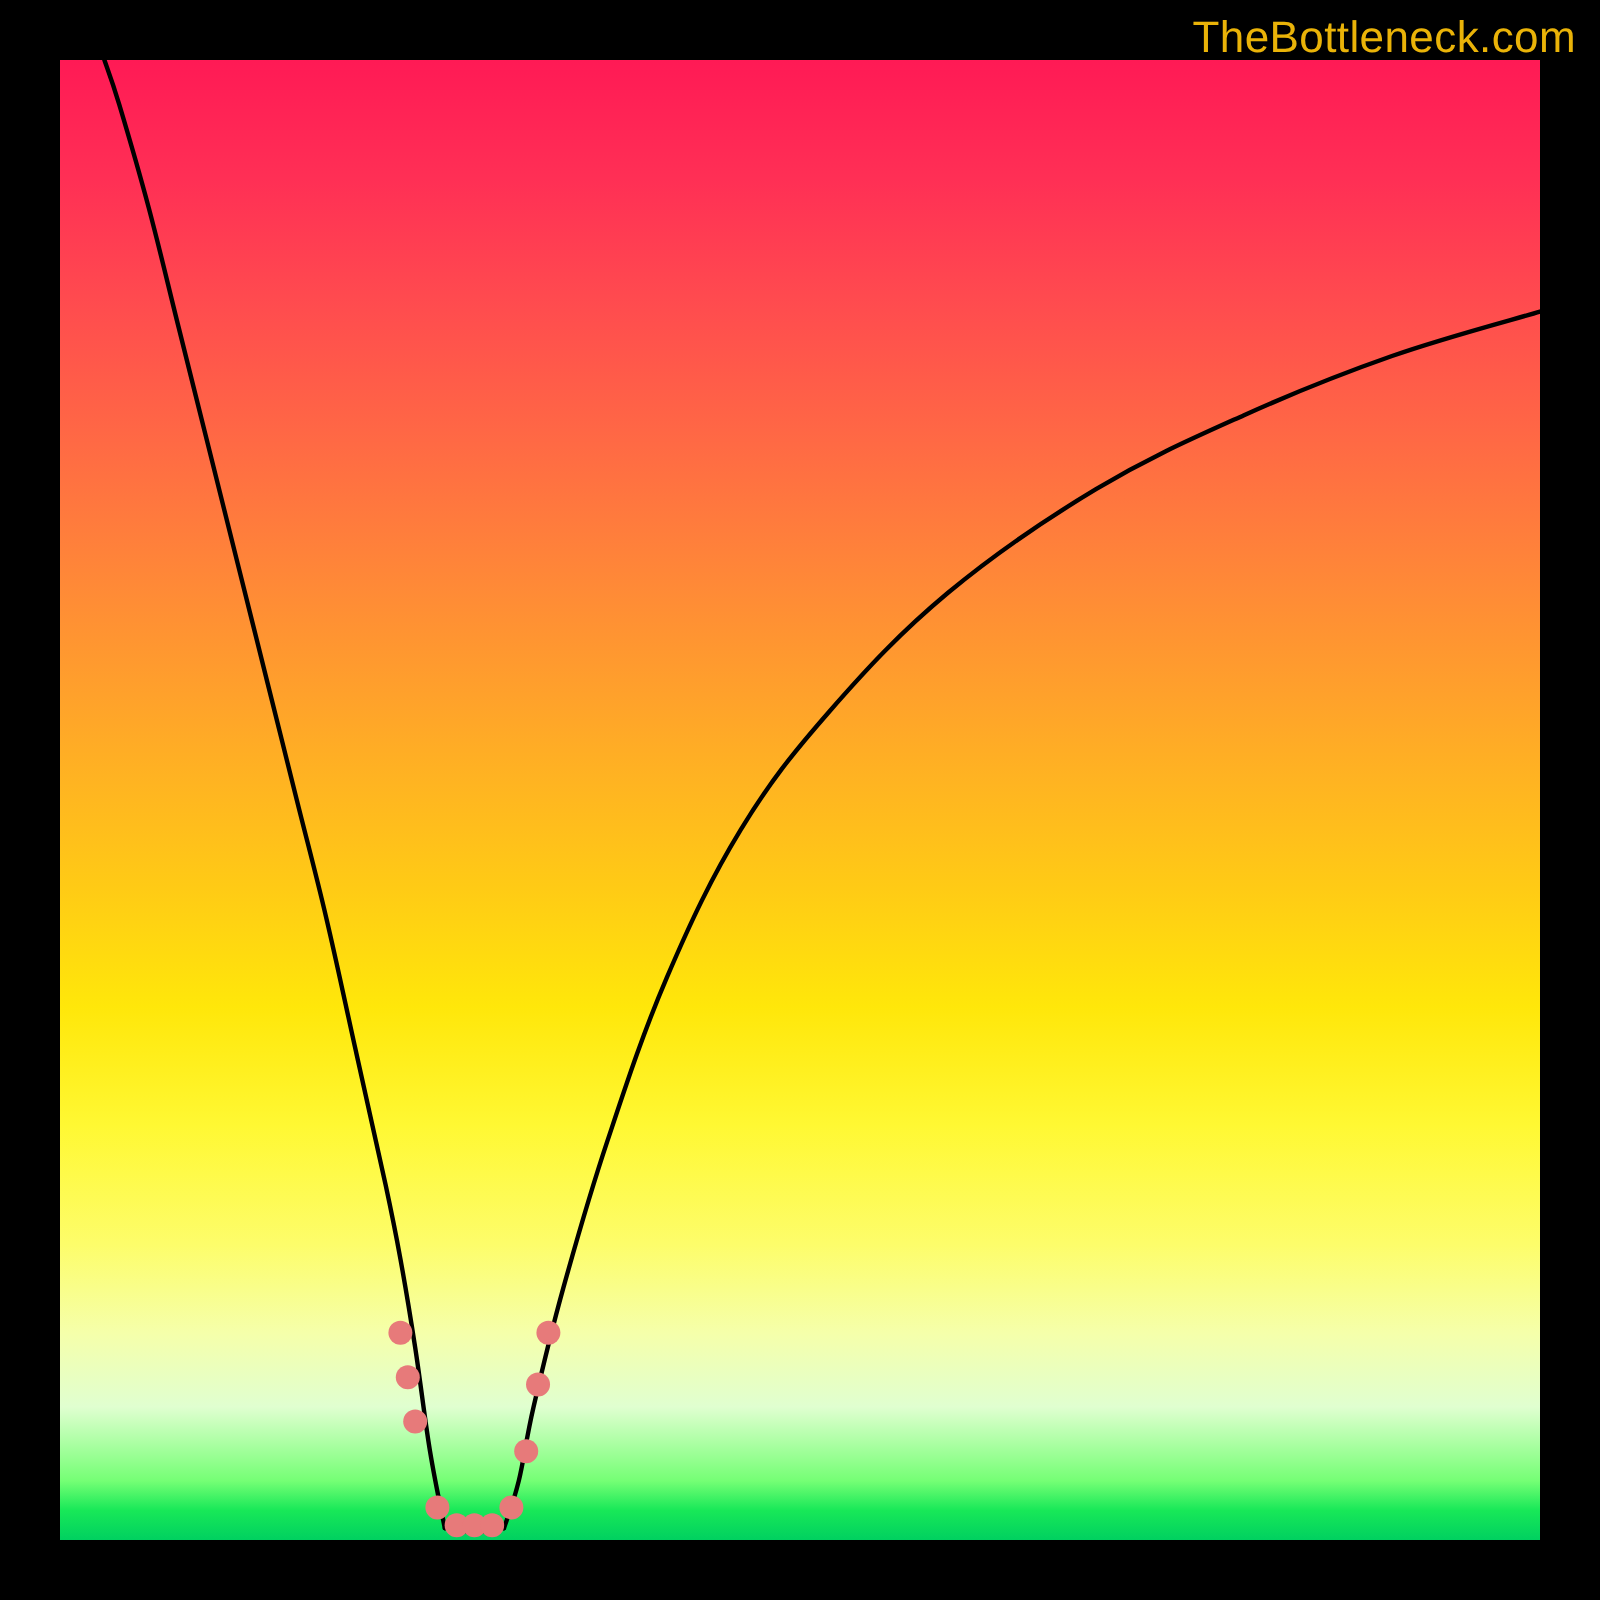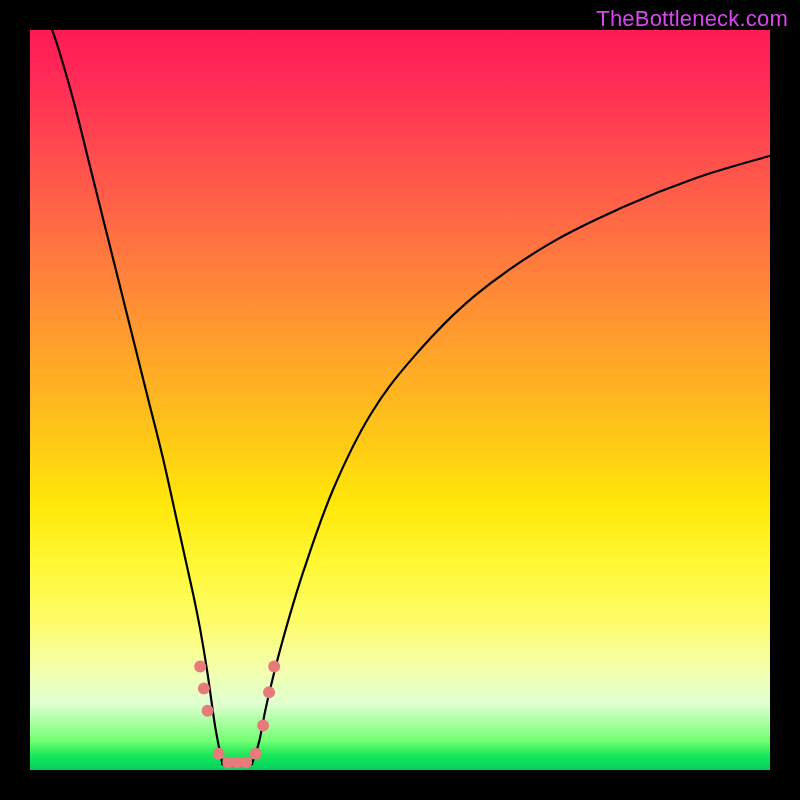--- a/index.html
+++ b/index.html
@@ -32,21 +32,21 @@
       #e0ffd0 91%,
       #75ff75 96%,
       #18e858 98%,
       #00d060 100%
     );
   }
   .watermark {
     position: absolute;
     top: 6px;
     right: 12px;
-    color: #d946ef;
+    color: #eab308;
     font-size: 22px;
     font-weight: 500;
     letter-spacing: 0.2px;
     z-index: 30;
     user-select: none;
   }
   svg.plot {
     position: absolute;
     left: 0;
     top: 0;

